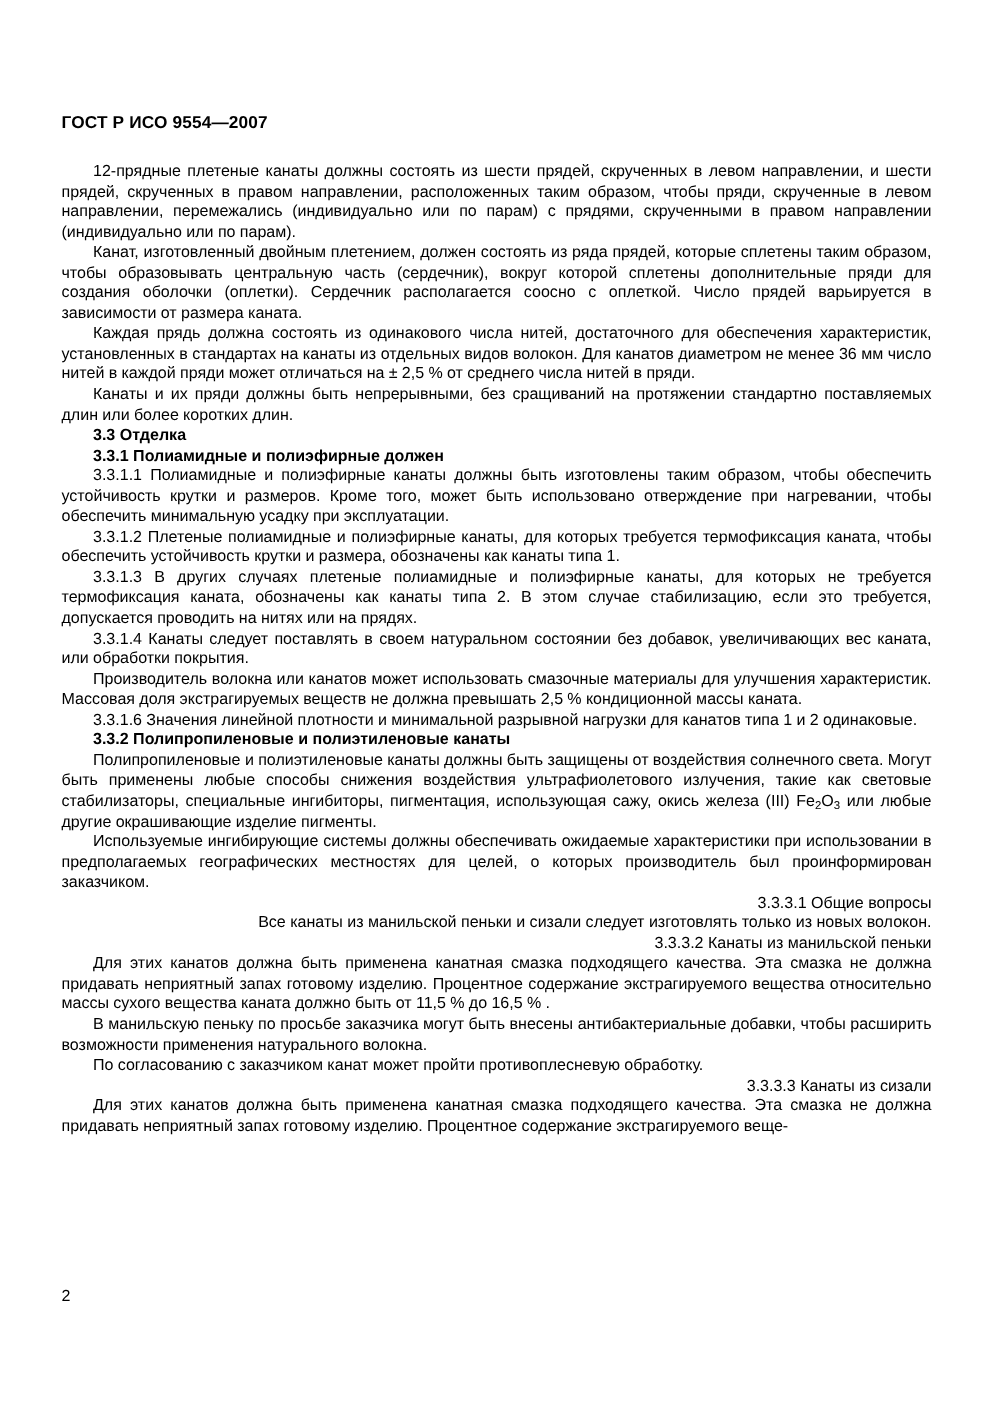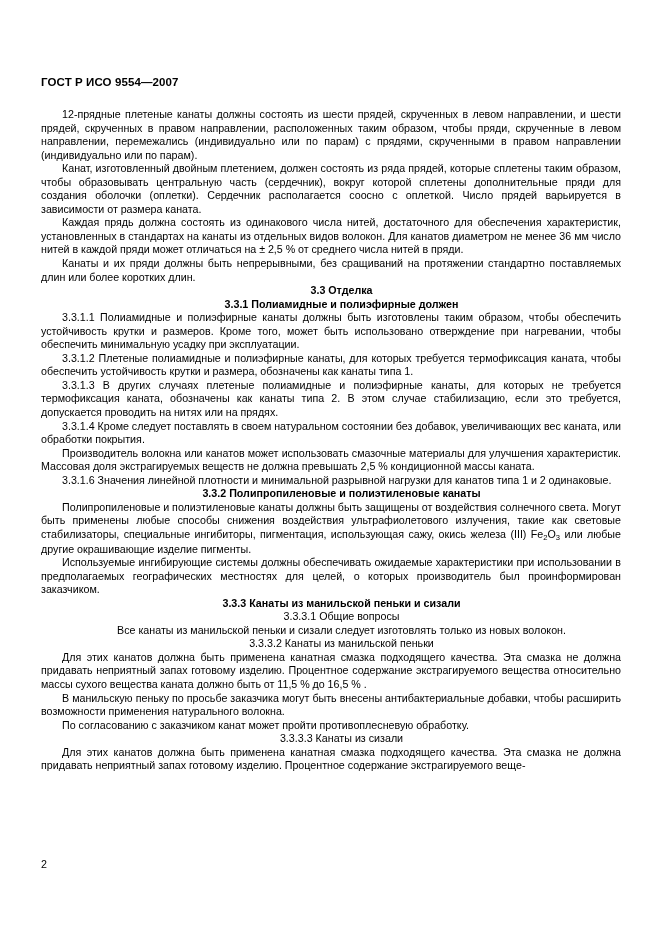--- a/index.html
+++ b/index.html
@@ -45,29 +45,29 @@
   }
   p.indent {
     text-indent: 21px;
   }
   p.heading {
     margin: 0;
     font-size: 10.7px;
     line-height: 13.55px;
     font-weight: bold;
     padding-left: 21px;
-    text-align: center;
+    text-align: left;
   }
   p.subheading {
     margin: 0;
     font-size: 10.7px;
     line-height: 13.55px;
     font-weight: normal;
     padding-left: 21px;
-    text-align: center;
+    text-align: right;
   }
   p.noindent {
     text-indent: 0;
   }
   sub {
     font-size: 7.6px;
     vertical-align: baseline;
     position: relative;
     top: 2px;
   }
@@ -92,31 +92,30 @@
     <p class="par indent">Канат, изготовленный двойным плетением, должен состоять из ряда прядей, которые сплетены таким образом, чтобы образовывать центральную часть (сердечник), вокруг которой сплетены дополнительные пряди для создания оболочки (оплетки). Сердечник располагается соосно с оплеткой. Число прядей варь­ируется в зависимости от размера каната.</p>
     <p class="par indent">Каждая прядь должна состоять из одинакового числа нитей, достаточного для обеспечения характе­ристик, установленных в стандартах на канаты из отдельных видов волокон. Для канатов диаметром  не менее 36 мм число нитей в каждой пряди может отличаться на ± 2,5 % от среднего числа нитей в пряди.</p>
     <p class="par indent">Канаты и их пряди должны быть непрерывными, без сращиваний на протяжении стандартно постав­ляемых длин или более коротких длин.</p>
 
     <p class="heading">3.3 Отделка</p>
     <p class="heading">3.3.1 Полиамидные и полиэфирные должен</p>
 
     <p class="par indent">3.3.1.1 Полиамидные и полиэфирные канаты должны быть изготовлены таким образом, чтобы обеспе­чить устойчивость крутки и размеров. Кроме того, может быть использовано отверждение при нагревании, чтобы обеспечить минимальную усадку при эксплуатации.</p>
     <p class="par indent">3.3.1.2 Плетеные полиамидные и полиэфирные канаты, для которых требуется термофиксация каната, чтобы обеспечить устойчивость крутки и размера, обозначены как канаты типа 1.</p>
     <p class="par indent">3.3.1.3 В других случаях плетеные полиамидные и полиэфирные канаты, для которых не требуется термофиксация каната, обозначены как канаты типа 2. В этом случае стабилизацию, если это требуется, допускается проводить на нитях или на прядях.</p>
-    <p class="par indent">3.3.1.4 Кроме следует поставлять в своем натуральном состоянии без добавок, увеличивающих вес каната, или обработки покрытия.</p>
+    <p class="par indent">3.3.1.4 Канаты следует поставлять в своем натуральном состоянии без добавок, увеличивающих вес каната, или обработки покрытия.</p>
     <p class="par indent">Производитель волокна или канатов может использовать смазочные материалы для улучшения ха­рактеристик. Массовая доля экстрагируемых веществ не должна превышать 2,5 % кондиционной массы каната.</p>
     <p class="par indent">3.3.1.6 Значения линейной плотности и минимальной разрывной нагрузки для канатов типа 1 и 2 одинаковые.</p>
 
     <p class="heading">3.3.2 Полипропиленовые и полиэтиленовые канаты</p>
 
     <p class="par indent"><span>Полипропиленовые и полиэтиленовые канаты должны быть защищены от воздействия солнечного света. Могут быть применены любые способы снижения воздействия ультрафиолетового излучения, такие как световые стабилизаторы, специальные ингибиторы, пигментация, использующая сажу, окись железа (III) Fe</span><sub>2</sub><span>O</span><sub>3</sub><span> или любые другие окрашивающие изделие пигменты.</span></p>
 
     <p class="par indent">Используемые ингибирующие системы должны обеспечивать ожидаемые характеристики при исполь­зовании в предполагаемых географических местностях для целей, о которых производитель был проинфор­мирован заказчиком.</p>
 
-    <p class="heading">3.3.3 Канаты из манильской пеньки и сизали</p>
     <p class="subheading">3.3.3.1 Общие вопросы</p>
     <p class="subheading">Все канаты из манильской пеньки и сизали следует изготовлять только из новых волокон.</p>
     <p class="subheading">3.3.3.2 Канаты из манильской пеньки</p>
 
     <p class="par indent">Для этих канатов должна быть применена канатная смазка подходящего качества. Эта смазка не должна придавать неприятный запах готовому изделию. Процентное содержание экстрагируемого веще­ства относительно массы сухого вещества каната должно быть от 11,5 % до 16,5 % .</p>
     <p class="par indent">В манильскую пеньку по просьбе заказчика могут быть внесены антибактериальные добавки, чтобы расширить возможности применения натурального волокна.</p>
     <p class="par indent">По согласованию с заказчиком канат может пройти противоплесневую обработку.</p>
 
     <p class="subheading">3.3.3.3 Канаты из сизали</p>
     <p class="par indent">Для этих канатов должна быть применена канатная смазка подходящего качества. Эта смазка не должна придавать неприятный запах готовому изделию. Процентное содержание экстрагируемого веще-</p>

